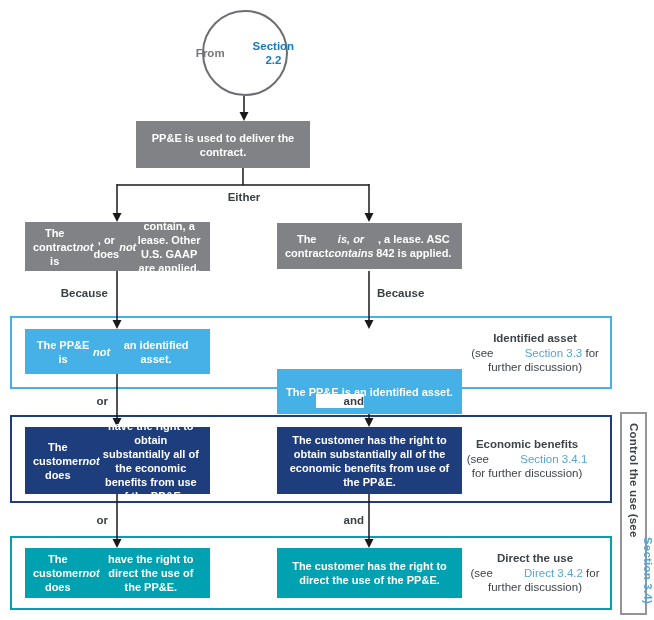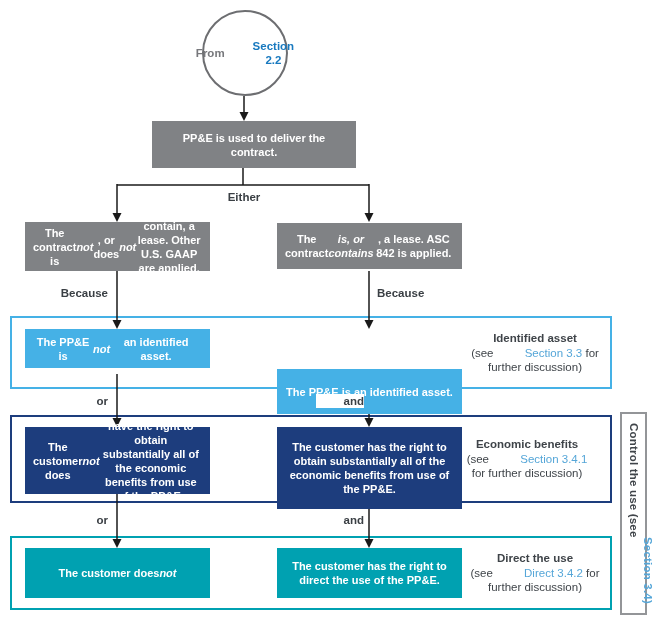--- a/index.html
+++ b/index.html
@@ -83,58 +83,59 @@
 
   <div class="group g-lb" style="left:10px;top:316px;width:602px;height:73px;"></div>
   <div class="group g-nv" style="left:10px;top:415px;width:602px;height:88px;"></div>
   <div class="group g-tl" style="left:10px;top:536px;width:602px;height:74px;"></div>
 
   <div class="circle">
       <span>From </span>
       <span class="link">Section 2.2</span>
     </div>
 
-  <div class="node gray" style="left:152px;top:121px;width:204px;height:47px;">
+  <div class="node gray" style="left:136px;top:121px;width:174px;height:47px;">
       <span>PP&amp;E is used to deliver the contract.</span>
     </div>
 
   <div class="node gray" style="left:25px;top:222px;width:185px;height:49px;justify-content:center;">
       <span>The contract is </span>
       <span class="em">not</span>
       <span>, or does </span>
       <span class="em">not</span>
       <span> contain, a lease. Other U.S. GAAP are applied.</span>
     </div>
   <div class="node gray" style="left:277px;top:223px;width:185px;height:46px;">
       <span>The contract </span>
       <span class="em">is, or contains</span>
       <span>, a lease. ASC 842 is applied.</span>
     </div>
 
-  <div class="node lightblue" style="left:25px;top:329px;width:185px;height:39px;">
+  <div class="node lightblue" style="left:25px;top:329px;width:185px;height:45px;">
       <span>The PP&amp;E is </span>
       <span class="em">not</span>
       <span> an identified asset.</span>
     </div>
   <div class="node lightblue" style="left:277px;top:329px;width:185px;height:45px;margin-top:40px;">
       <span>The PP&amp;E is an identified asset.</span>
     </div>
 
   <div class="node navy" style="left:25px;top:427px;width:185px;height:67px;">
       <span>The customer does </span>
       <span class="em">not</span>
       <span> have the right to obtain substantially all of the economic benefits from use of the PP&amp;E.</span>
     </div>
-  <div class="node navy" style="left:277px;top:427px;width:185px;height:82px;align-items:center;">
+  <div class="node navy" style="left:277px;top:427px;width:185px;height:67px;align-items:center;">
       <span>The customer has the right to obtain substantially all of the economic benefits from use of the PP&amp;E.</span>
     </div>
 
   <div class="node teal" style="left:25px;top:548px;width:185px;height:50px;">
       <span>The customer does </span>
       <span class="em">not</span>
+      <span> have the right to direct the use of the PP&amp;E.</span>
     </div>
   <div class="node teal" style="left:277px;top:548px;width:185px;height:50px;">
       <span>The customer has the right to direct the use of the PP&amp;E.</span>
     </div>
 
   <div class="conn-label" style="left:214px;top:190px;width:60px;text-align:center;">Either</div>
   <div class="conn-label" style="left:40px;top:286px;width:68px;text-align:right;">Because</div>
   <div class="conn-label" style="left:377px;top:286px;width:80px;text-align:left;">Because</div>
   <div class="conn-label" style="left:60px;top:394px;width:48px;text-align:right;">or</div>
   <div class="conn-label" style="left:316px;top:394px;width:48px;text-align:right;">and</div>

